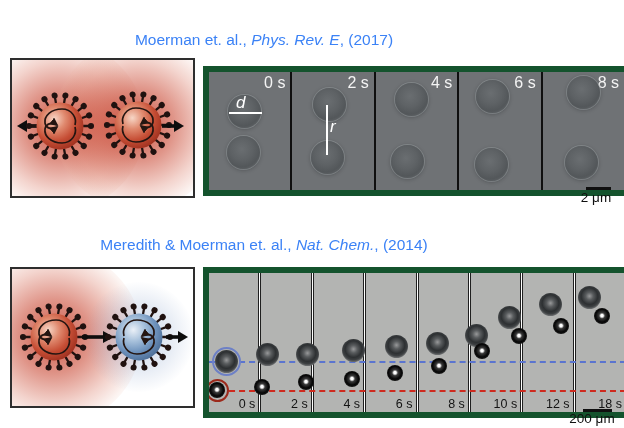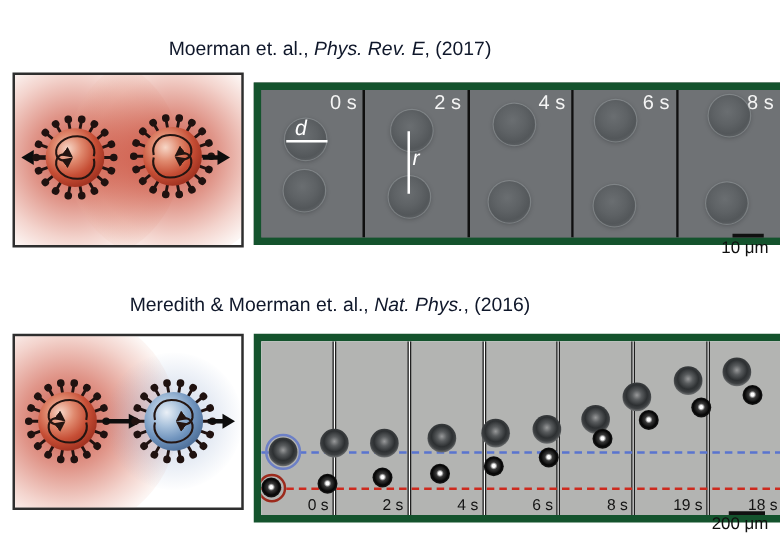--- a/index.html
+++ b/index.html
@@ -4,21 +4,21 @@
 <style>
   html,body{margin:0;padding:0;background:#fff;}
   .canvas{position:relative;width:624px;height:428px;background:#ffffff;
           font-family:"Liberation Sans",sans-serif;overflow:hidden;}
 
   
   .title{position:absolute;left:0;width:624px;text-align:center;font-size:21px;
          color:#1b1b1b;font-weight:400;letter-spacing:.2px;line-height:1.1;}
   #title1{top:5px} #title2{top:210px}
   .cite{position:absolute;left:0;width:528px;text-align:center;font-size:15.5px;
-        color:#0f172a;line-height:1.1;}
+        color:#3b82f6;line-height:1.1;}
   #cite1{top:31px} #cite2{top:236px}
 
   
   .schembox{position:absolute;background:#fff;border:2px solid #2e2e2e;overflow:hidden;}
   #box1{left:10px;top:58px;width:181px;height:136px}
   #box2{left:10px;top:267px;width:181px;height:137px}
   .glow{position:absolute;border-radius:50%;}
   .glow.red{background:radial-gradient(circle, rgba(186,42,22,.80) 0%, rgba(198,62,40,.55) 30%,
             rgba(216,112,90,.30) 54%, rgba(232,172,152,.13) 69%, rgba(255,255,255,0) 78%);}
   .glow.blue{background:radial-gradient(circle, rgba(118,148,196,.38) 0%, rgba(140,165,205,.20) 45%,
@@ -184,23 +184,23 @@
       <div class="tdrop" style="left:265.5px;top:75.5px"></div>
       <div class="tdrop" style="left:357.5px;top:3.5px"></div>
       <div class="tdrop" style="left:355.5px;top:73.5px"></div>
       <div class="dline" style="left:20px;top:40.2px;width:33px;height:1.8px"></div>
       <div class="annot" style="left:27px;top:21px">d</div>
       <div class="dline" style="left:117.3px;top:33px;width:1.8px;height:50px"></div>
       <div class="annot" style="left:121px;top:45px">r</div>
     </div>
   </div>
   <div class="sbar" style="left:586px;top:187px;width:25px;height:2.5px"></div>
-  <div class="slabel" style="left:568px;top:190px;width:56px">10 μm</div>
-
-  <div class="cite" id="cite2"><span>Meredith &amp; Moerman et. al., </span><i>Nat. Phys.</i><span>, (2016)</span></div>
+  <div class="slabel" style="left:568px;top:190px;width:56px">2 μm</div>
+
+  <div class="cite" id="cite2"><span>Meredith &amp; Moerman et. al., </span><i>Nat. Chem.</i><span>, (2014)</span></div>
 
   <div class="schembox" id="box2">
     <div class="glow red" style="left:-46px;top:-20px;width:176px;height:176px"></div>
     <div class="glow blue" style="left:72px;top:13px;width:110px;height:110px"></div>
     <svg class="micelle" style="left:7px;top:33px" width="70" height="70" viewBox="-35 -35 70 70">
       <g class="spikes">
           <use href="#spikeRing"></use>
         </g>
       <circle r="23.5" fill="url(#redGrad)"></circle>
       <g class="flow">
@@ -236,21 +236,24 @@
     <div class="frame">
         <span class="blabel">4 s</span>
       </div>
     <div class="frame">
         <span class="blabel">6 s</span>
       </div>
     <div class="frame">
         <span class="blabel">8 s</span>
       </div>
     <div class="frame">
-        <span class="blabel">19 s</span>
+        <span class="blabel">10 s</span>
+      </div>
+    <div class="frame">
+        <span class="blabel">12 s</span>
       </div>
     <div class="frame">
         <span class="blabel">18 s</span>
       </div>
     <div class="overlay">
       <div class="trackline blue"></div>
       <div class="trackline red"></div>
       <div class="ring blue" style="left:3.2px;top:73.5px"></div>
       <div class="ring red" style="left:-3.5px;top:105.5px"></div>
       <div class="gdrop" style="left:6.2px;top:76.5px"></div>

